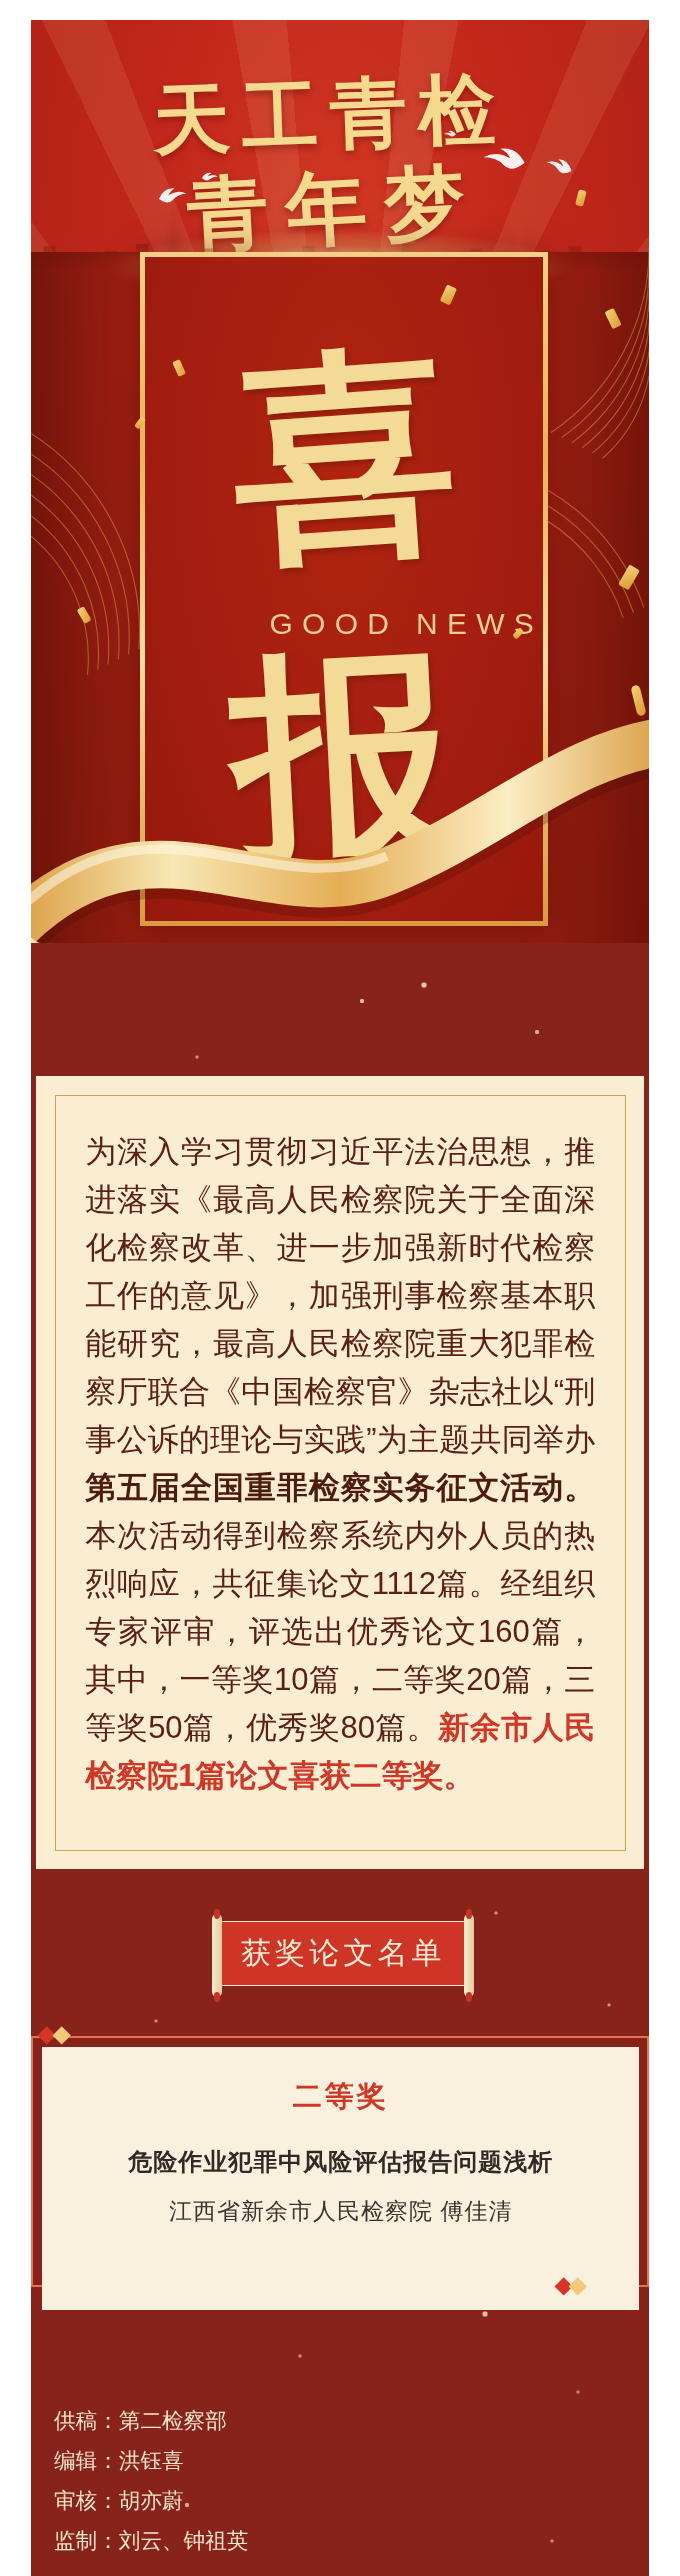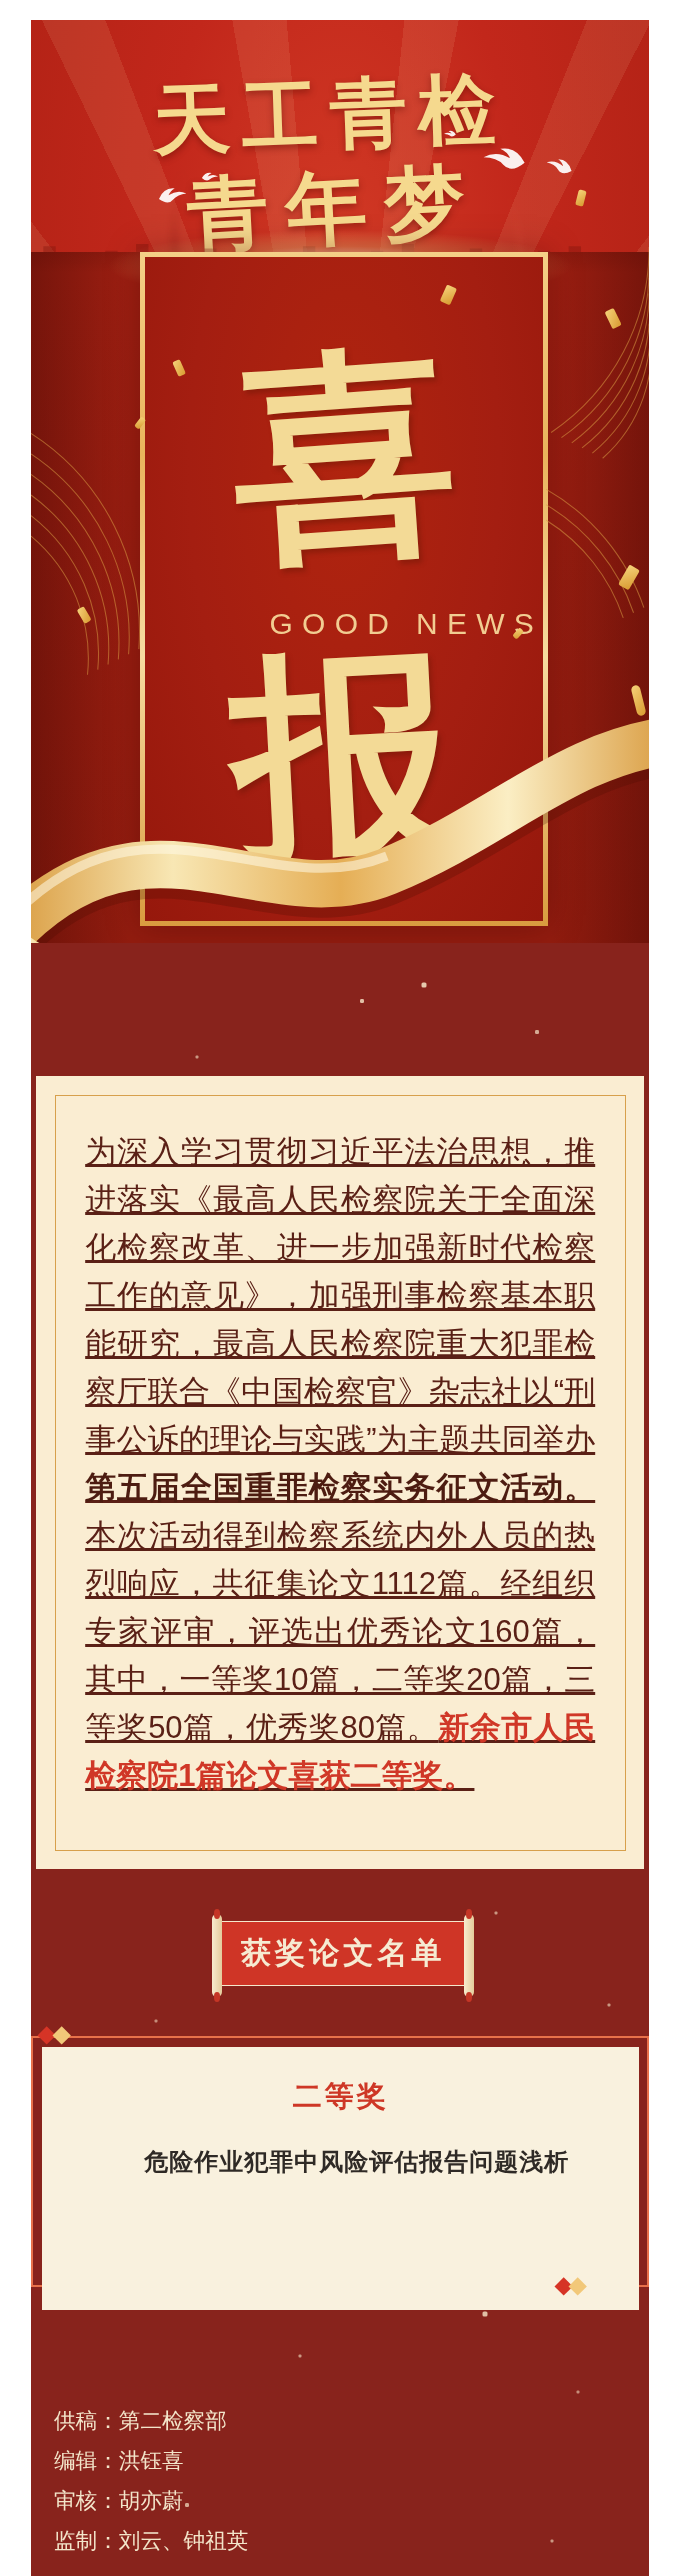--- a/index.html
+++ b/index.html
@@ -60,44 +60,44 @@
         124px 1077px 0 0.5px rgba(247,230,200,.55),340px 1113px 0 1px rgba(247,230,200,.7),
         577px 1061px 0 0.5px rgba(247,230,200,.6),93px 1350px 0 1px rgba(247,230,200,.7),
         268px 1412px 0 0.5px rgba(247,230,200,.6),453px 1370px 0 1.5px rgba(247,230,200,.8),
         546px 1448px 0 0.5px rgba(247,230,200,.55),155px 1561px 0 1px rgba(247,230,200,.7),
         361px 1638px 0 1px rgba(247,230,200,.75),520px 1597px 0 0.5px rgba(247,230,200,.6),
         232px 1211px 0 0.5px rgba(247,230,200,.5),433px 1262px 0 1px rgba(247,230,200,.65);}
 
   .body-card{position:absolute;left:5.2px;top:1056px;width:608px;height:793px;background:#faedd2;}
   .body-card-border{position:absolute;inset:18.5px;border:1px solid #d7a04c;}
   .body-text{position:absolute;left:49px;top:52px;width:510px;
-        font-size:31px;line-height:48px;color:#5a2016;text-align:justify;text-justify:inter-ideograph;text-decoration:underline;}
+        font-size:31px;line-height:48px;color:#5a2016;text-align:justify;text-justify:inter-ideograph;}
   .body-text .bold{font-weight:800;color:#4d1c11;}
   .body-text .highlight{font-weight:800;color:#d03727;}
 
   .scroll{position:absolute;left:181px;top:1894px;width:262px;height:83px;}
   .roller{position:absolute;top:0;width:9.8px;height:83px;border-radius:5.2px;
         background:linear-gradient(90deg,#f8ecce,#e3c globalA);background:linear-gradient(90deg,#f8ecce,#e4cb9b);}
   .roller::before,.roller::after{content:"";position:absolute;left:1.5px;width:6.7px;height:9.3px;border-radius:45%;background:#c53526;}
   .roller::before{top:-4.6px;} .roller::after{bottom:-4.6px;}
   .roller-left{left:0;} .roller-right{right:0;}
   .scroll-body{position:absolute;left:9.8px;top:7.2px;width:243px;height:65px;background:#cf3526;
         border-top:1.5px solid #f6e9cc;border-bottom:1.5px solid #f6e9cc;
-        text-align:center;line-height:62px;font-size:30px;font-weight:700;color:#f6ebd2;letter-spacing:4.1px;}
+        text-align:center;line-height:62px;font-size:30px;font-weight:400;color:#f6ebd2;letter-spacing:4.1px;}
 
   .award-frame{position:absolute;left:0;top:2016px;width:618px;height:251px;border:2.1px solid #e8714a;}
   .diamond{position:absolute;width:13.4px;height:13.4px;transform:rotate(45deg);z-index:3;}
   .diamond.red{background:#d63426;} .diamond.gold{background:#f2c879;}
   .d1{left:9.3px;top:2009px;} .d2{left:24px;top:2009px;}
   .d3{left:526px;top:2260px;} .d4{left:540px;top:2260px;}
   .award-card{position:absolute;left:11.3px;top:2027px;width:597px;height:263px;background:#f9f1de;}
   .award-grade{position:absolute;left:0;top:30px;width:100%;text-align:center;
         font-size:29px;font-weight:800;color:#ce3726;letter-spacing:3.1px;}
   .award-title{position:absolute;left:0;top:99px;width:100%;text-align:center;
-        font-size:24px;font-weight:800;color:#2f2a26;letter-spacing:1px;margin-left:16px;}
+        font-size:24px;font-weight:800;color:#2f2a26;letter-spacing:1px;}
   .award-author{position:absolute;left:0;top:149px;width:100%;text-align:center;
         font-size:23px;font-weight:400;color:#3a342e;letter-spacing:1px;}
 
   .credits{position:absolute;left:23px;top:2381px;font-size:21.6px;line-height:40px;color:#f3e5ca;}
 </style>
 </head>
 <body>
 
 <div class="page">
   <div class="content">
@@ -208,20 +208,21 @@
 
     <div class="award-frame"></div>
     <div class="diamond red d1"></div>
     <div class="diamond gold d2"></div>
     <div class="diamond red d3"></div>
     <div class="diamond gold d4"></div>
 
     <div class="award-card">
       <div class="award-grade">二等奖</div>
       <div class="award-title">危险作业犯罪中风险评估报告问题浅析</div>
+      <div class="award-author">江西省新余市人民检察院 傅佳清</div>
     </div>
 
     <div class="credits">
       <div>供稿：第二检察部</div>
       <div>编辑：洪钰喜</div>
       <div>审核：胡亦蔚</div>
       <div>监制：刘云、钟祖英</div>
     </div>
 
   </div>

